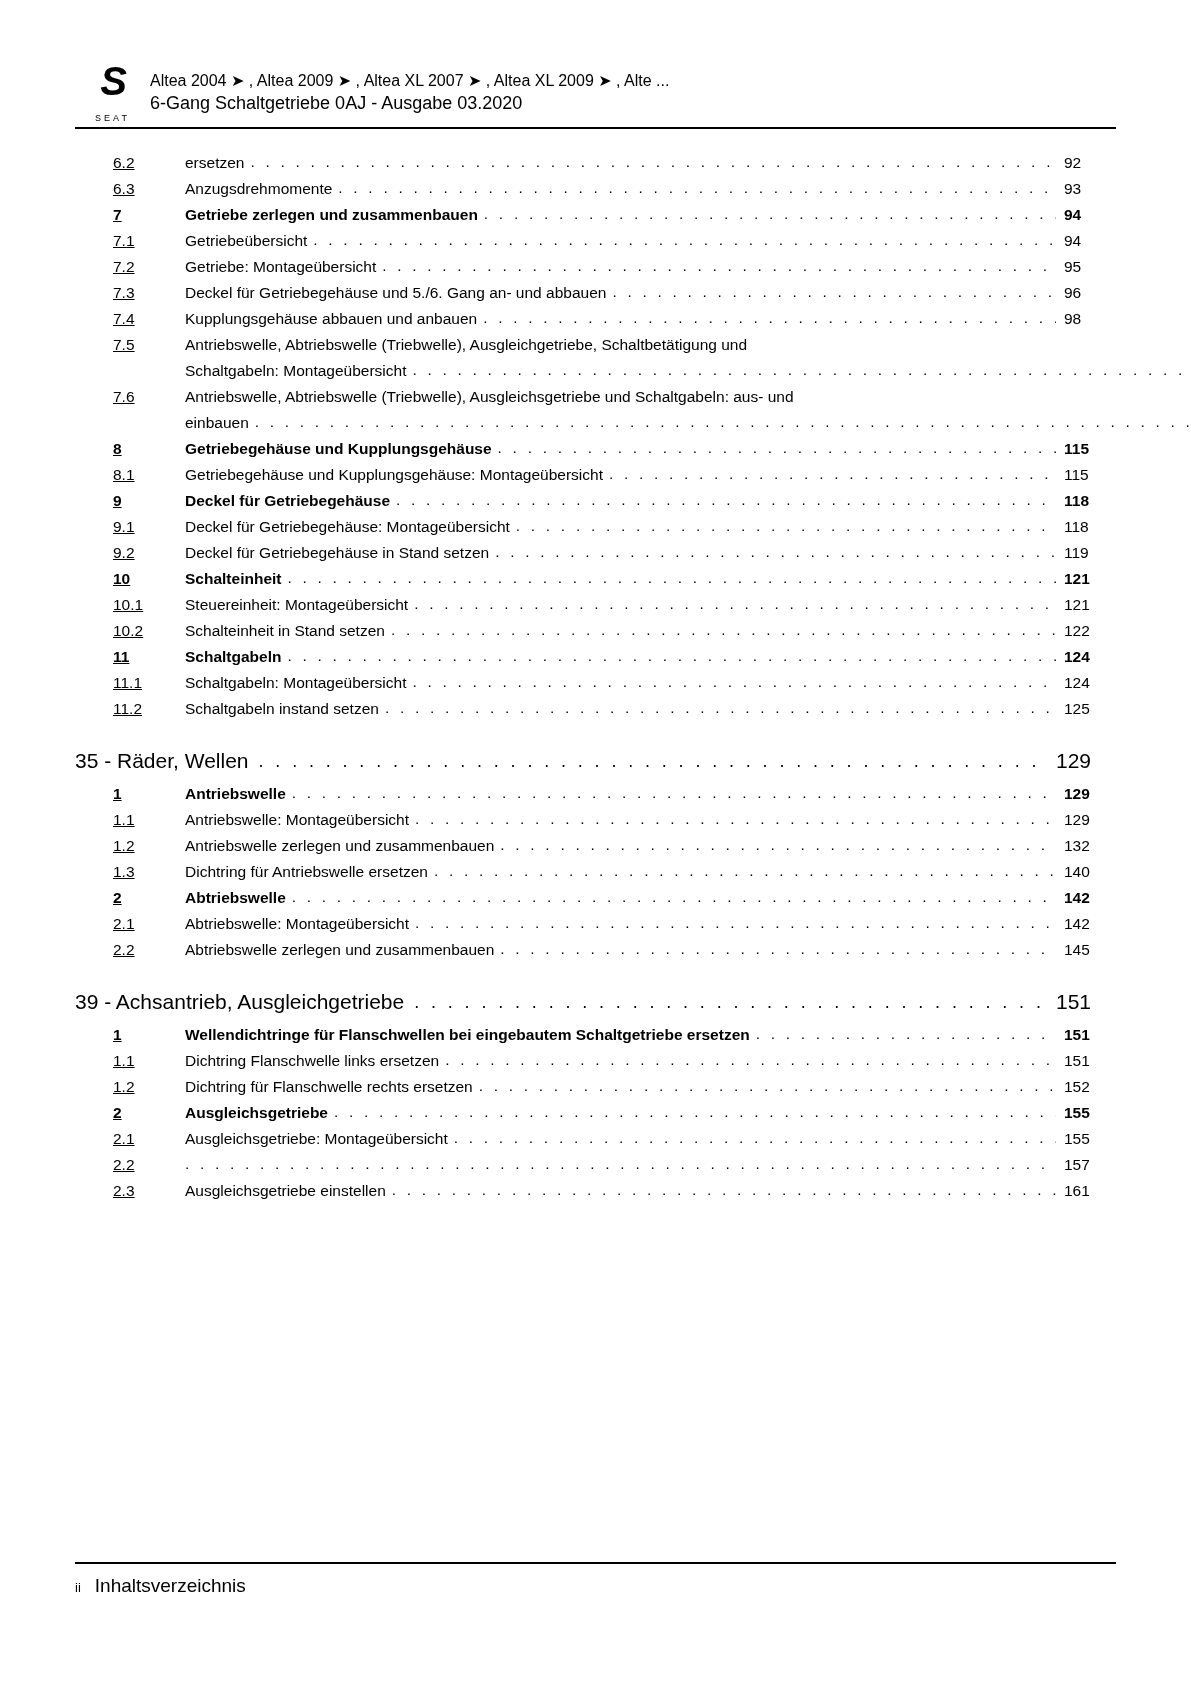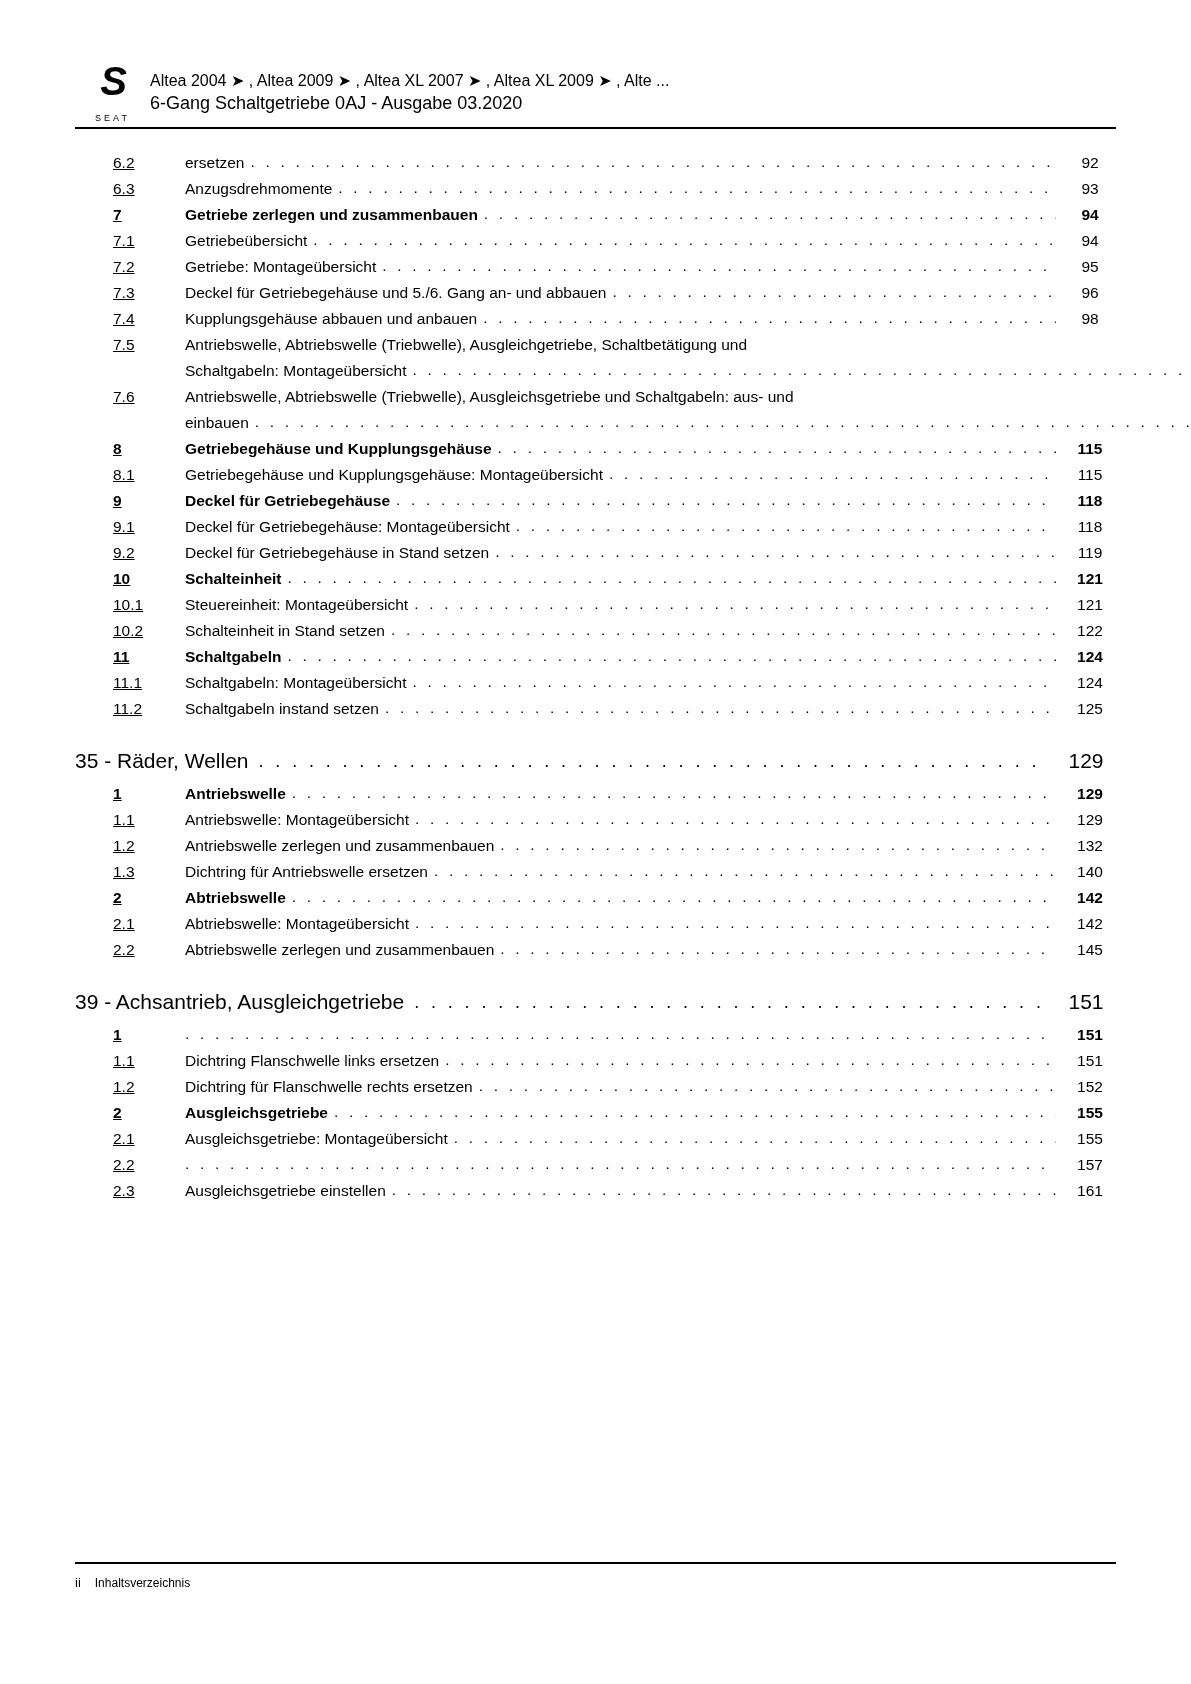--- a/index.html
+++ b/index.html
@@ -104,21 +104,21 @@
     overflow: hidden;
     white-space: nowrap;
     color: #000;
     letter-spacing: 3.2px;
     font-size: 15.5px;
     position: relative;
     top: -1px;
   }
   .pagenum {
     flex: 0 0 52px;
-    text-align: center;
+    text-align: left;
     padding-left: 8px;
   }
   .bold .label, .bold .pagenum, .bold .num {
     font-weight: bold;
   }
 
   
   .row.wrap {
     display: flex;
     align-items: flex-start;
@@ -176,21 +176,21 @@
     display: flex;
     align-items: baseline;
     font-size: 14px;
   }
   .footer-page {
     font-size: 13px;
     font-weight: normal;
     padding-right: 14px;
   }
   .footer-text {
-    font-size: 12px;
+    font-size: 19px;
     text-align: right;
   }
 </style>
 </head>
 <body>
 
 <div class="page">
 
   <div class="header">
     <div class="brand">
@@ -380,20 +380,21 @@
         <span class="dots">. . . . . . . . . . . . . . . . . . . . . . . . . . . . . . . . . . . . . . . . . . . . . . . . . . . . . . . . . . . . . . . . . . . . . . . . . . . . . . . . . . . . . . . . . . . . . . . . . . . . . . . . . . . . . . . . . . . . . . . . . . . . . . . . . . . . . . . . . . . . </span>
         <span class="pagenum">145</span>
       </div>
       <div class="secrow">
         <span class="sec-label">39 - Achsantrieb, Ausgleichgetriebe</span>
         <span class="dots">. . . . . . . . . . . . . . . . . . . . . . . . . . . . . . . . . . . . . . . . . . . . . . . . . . . . . . . . . . . . . . . . . . . . . . . . . . . . . . . . . . . . . . . . . . . . . . . . . . . . . . . . . . . . . . . . . . . . . . . . . . . . . . . . . . . . . . . . . . . . </span>
         <span class="pagenum">151</span>
       </div>
       <div class="row bold">
         <span class="num">1</span>
+        <span class="label">Wellendichtringe für Flanschwellen bei eingebautem Schaltgetriebe ersetzen</span>
         <span class="dots">. . . . . . . . . . . . . . . . . . . . . . . . . . . . . . . . . . . . . . . . . . . . . . . . . . . . . . . . . . . . . . . . . . . . . . . . . . . . . . . . . . . . . . . . . . . . . . . . . . . . . . . . . . . . . . . . . . . . . . . . . . . . . . . . . . . . . . . . . . . . </span>
         <span class="pagenum">151</span>
       </div>
       <div class="row">
         <span class="num">1.1</span>
         <span class="label">Dichtring Flanschwelle links ersetzen</span>
         <span class="dots">. . . . . . . . . . . . . . . . . . . . . . . . . . . . . . . . . . . . . . . . . . . . . . . . . . . . . . . . . . . . . . . . . . . . . . . . . . . . . . . . . . . . . . . . . . . . . . . . . . . . . . . . . . . . . . . . . . . . . . . . . . . . . . . . . . . . . . . . . . . . </span>
         <span class="pagenum">151</span>
       </div>
       <div class="row">

